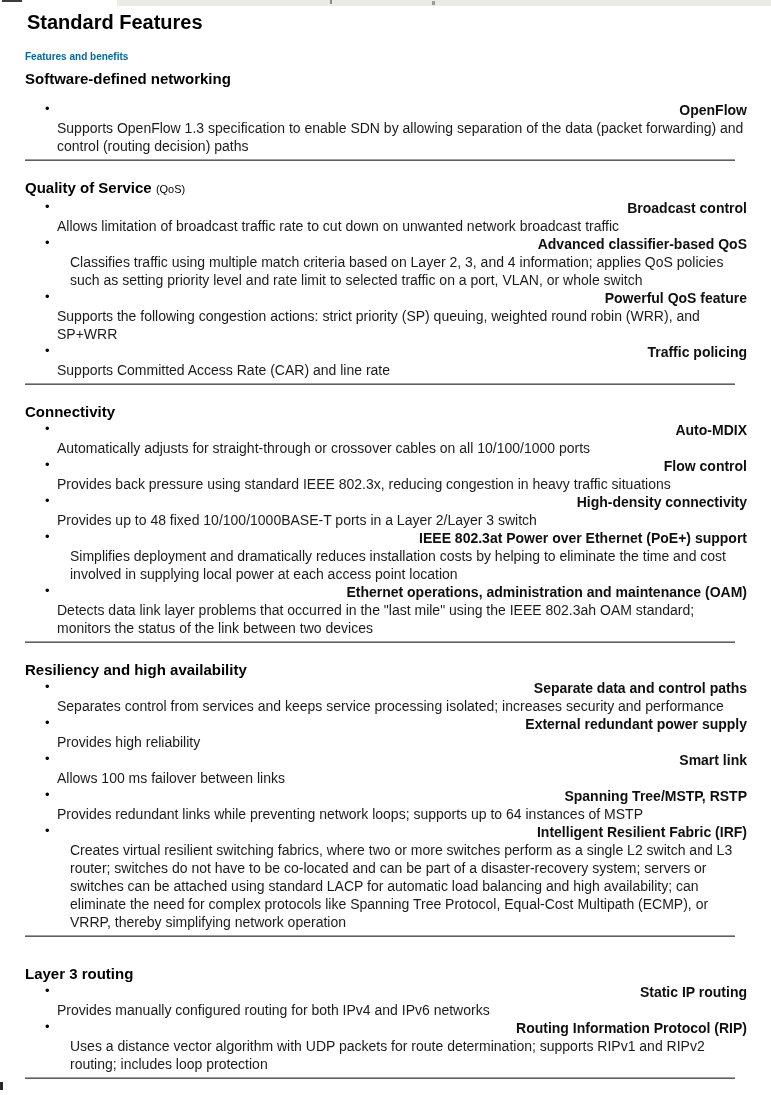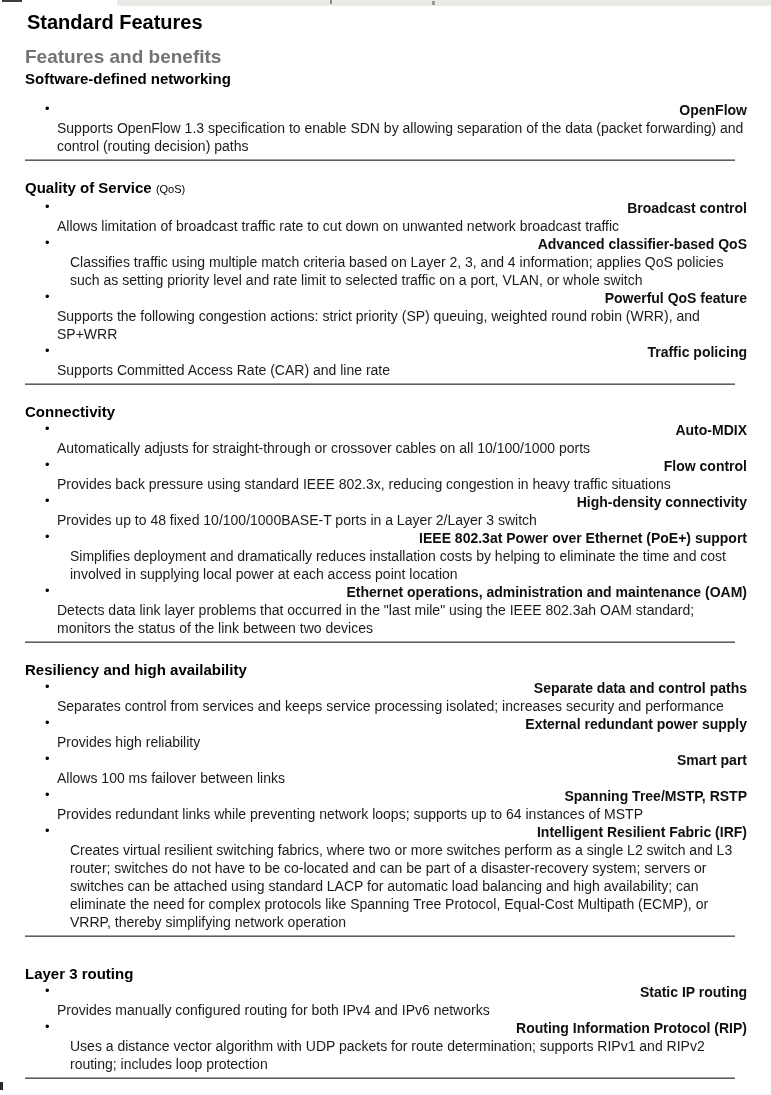--- a/index.html
+++ b/index.html
@@ -18,21 +18,21 @@
   
   .top-strip{position:relative;height:6px;background:#fff;}
   .strip-gray{position:absolute;top:0;left:117px;right:0;height:6px;background:var(--strip-gray);}
   .tab-underline{position:absolute;top:0;left:2px;width:20px;height:2px;background:#3c3c3c;}
   .speck-a{position:absolute;top:0;left:330px;width:2px;height:4px;background:#8a8a8a;}
   .speck-b{position:absolute;top:1px;left:432px;width:3px;height:4px;background:#9a9a9a;}
 
   .content{padding:0 24px 0 25px;}
 
   .page-title{font-size:20px;line-height:22px;font-weight:bold;margin:5px 0 0 2px;color:#000;}
-  .intro-heading{font-size:19px;line-height:19px;font-weight:bold;margin:14px 0 0 0;color:#737373;}
+  .intro-heading{font-size:10px;line-height:19px;font-weight:bold;margin:14px 0 0 0;color:#0369a1;}
 
   .section-heading{font-size:15px;line-height:19px;font-weight:bold;margin-top:17px;color:#000;}
   .section.first .section-heading{margin-top:3px;}
   .section.extra-gap .section-heading{margin-top:27px;}
   .heading-suffix{font-weight:normal;font-size:11px;}
 
   .feature-list{margin:0;padding:0;}
   .section.first .feature-list{margin-top:13px;}
   .feature-item{position:relative;padding-left:32px;}
   .bullet-dot{position:absolute;left:20px;top:-1px;font-size:13px;color:#000;}
@@ -160,21 +160,21 @@
   </div>
 
   <div class="feature-item">
     <span class="bullet-dot">•</span>
     <div class="feature-term">External redundant power supply</div>
     <div class="feature-desc">Provides high reliability</div>
   </div>
 
   <div class="feature-item">
     <span class="bullet-dot">•</span>
-    <div class="feature-term">Smart part</div>
+    <div class="feature-term">Smart link</div>
     <div class="feature-desc">Allows 100 ms failover between links</div>
   </div>
 
   <div class="feature-item">
     <span class="bullet-dot">•</span>
     <div class="feature-term">Spanning Tree/MSTP, RSTP</div>
     <div class="feature-desc">Provides redundant links while preventing network loops; supports up to 64 instances of MSTP</div>
   </div>
 
   <div class="feature-item">

